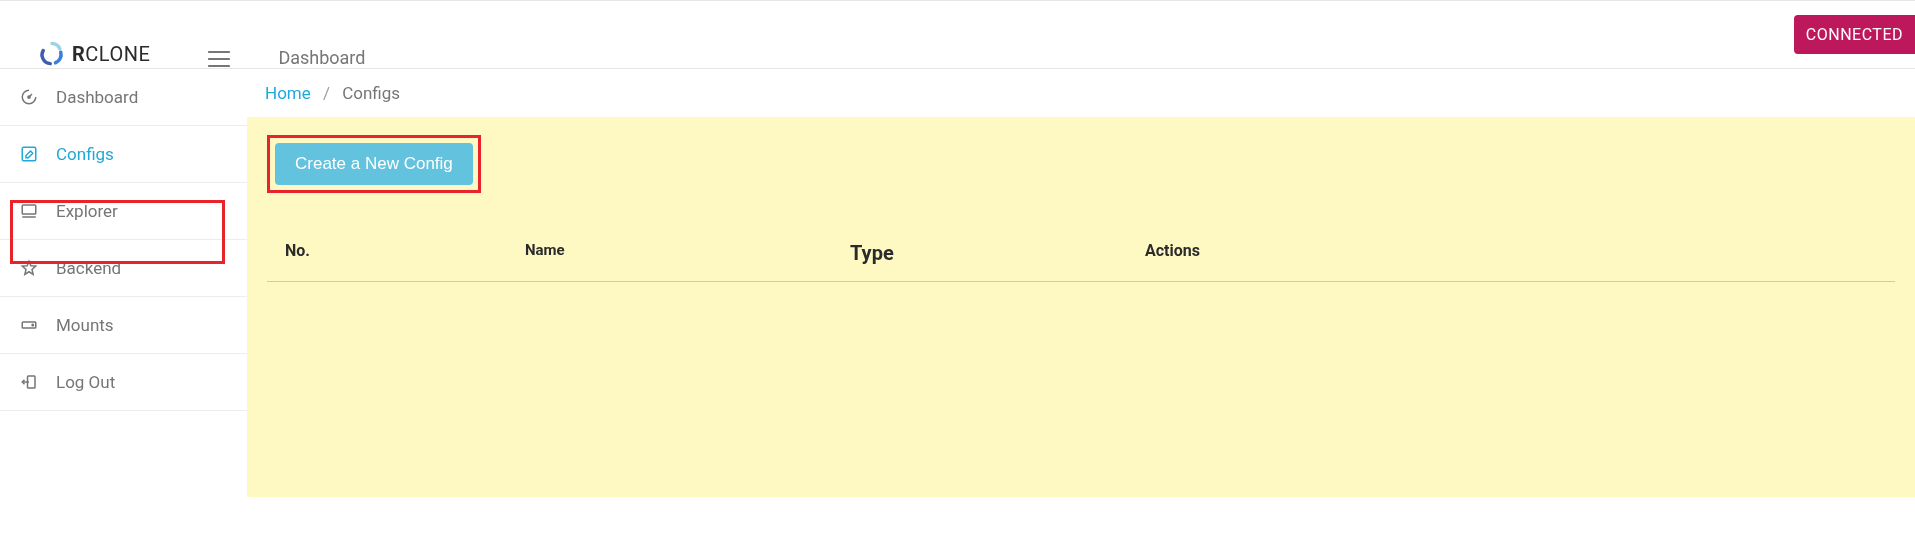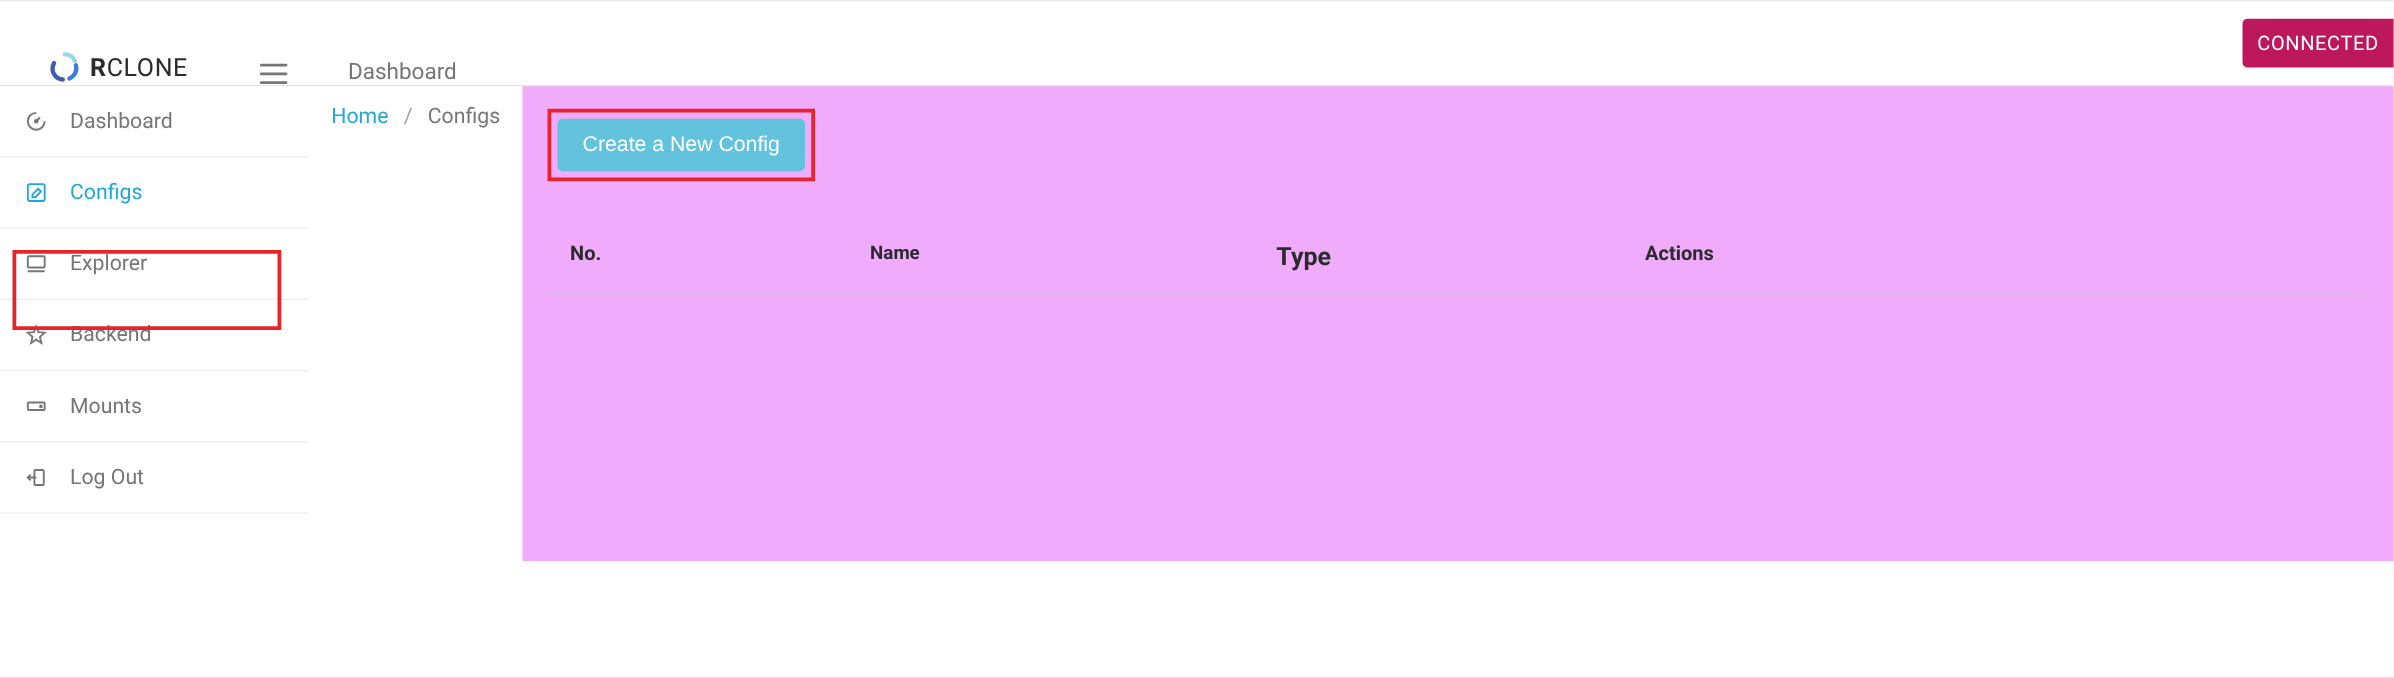--- a/index.html
+++ b/index.html
@@ -102,36 +102,37 @@
     .highlight-configs {
       left: 10px;
       top: 200px;
       width: 215px;
       height: 64px;
       pointer-events: none;
     }
     .main {
       flex: 1;
       display: flex;
+      flex-direction: column;
     }
     .breadcrumb {
       padding: 14px 18px;
       font-size: 17px;
       color: #767676;
     }
     .breadcrumb a {
       color: #20a8d8;
       text-decoration: none;
     }
     .breadcrumb .sep {
       margin: 0 8px;
       color: #a0a0a0;
     }
     .content-area {
-      background: #f0abfc;
+      background: #fef9c3;
       flex: 1;
       padding: 18px 20px 60px 20px;
       min-height: 380px;
       position: relative;
     }
     .create-button-wrap {
       position: relative;
       display: inline-block;
       padding: 8px;
     }

